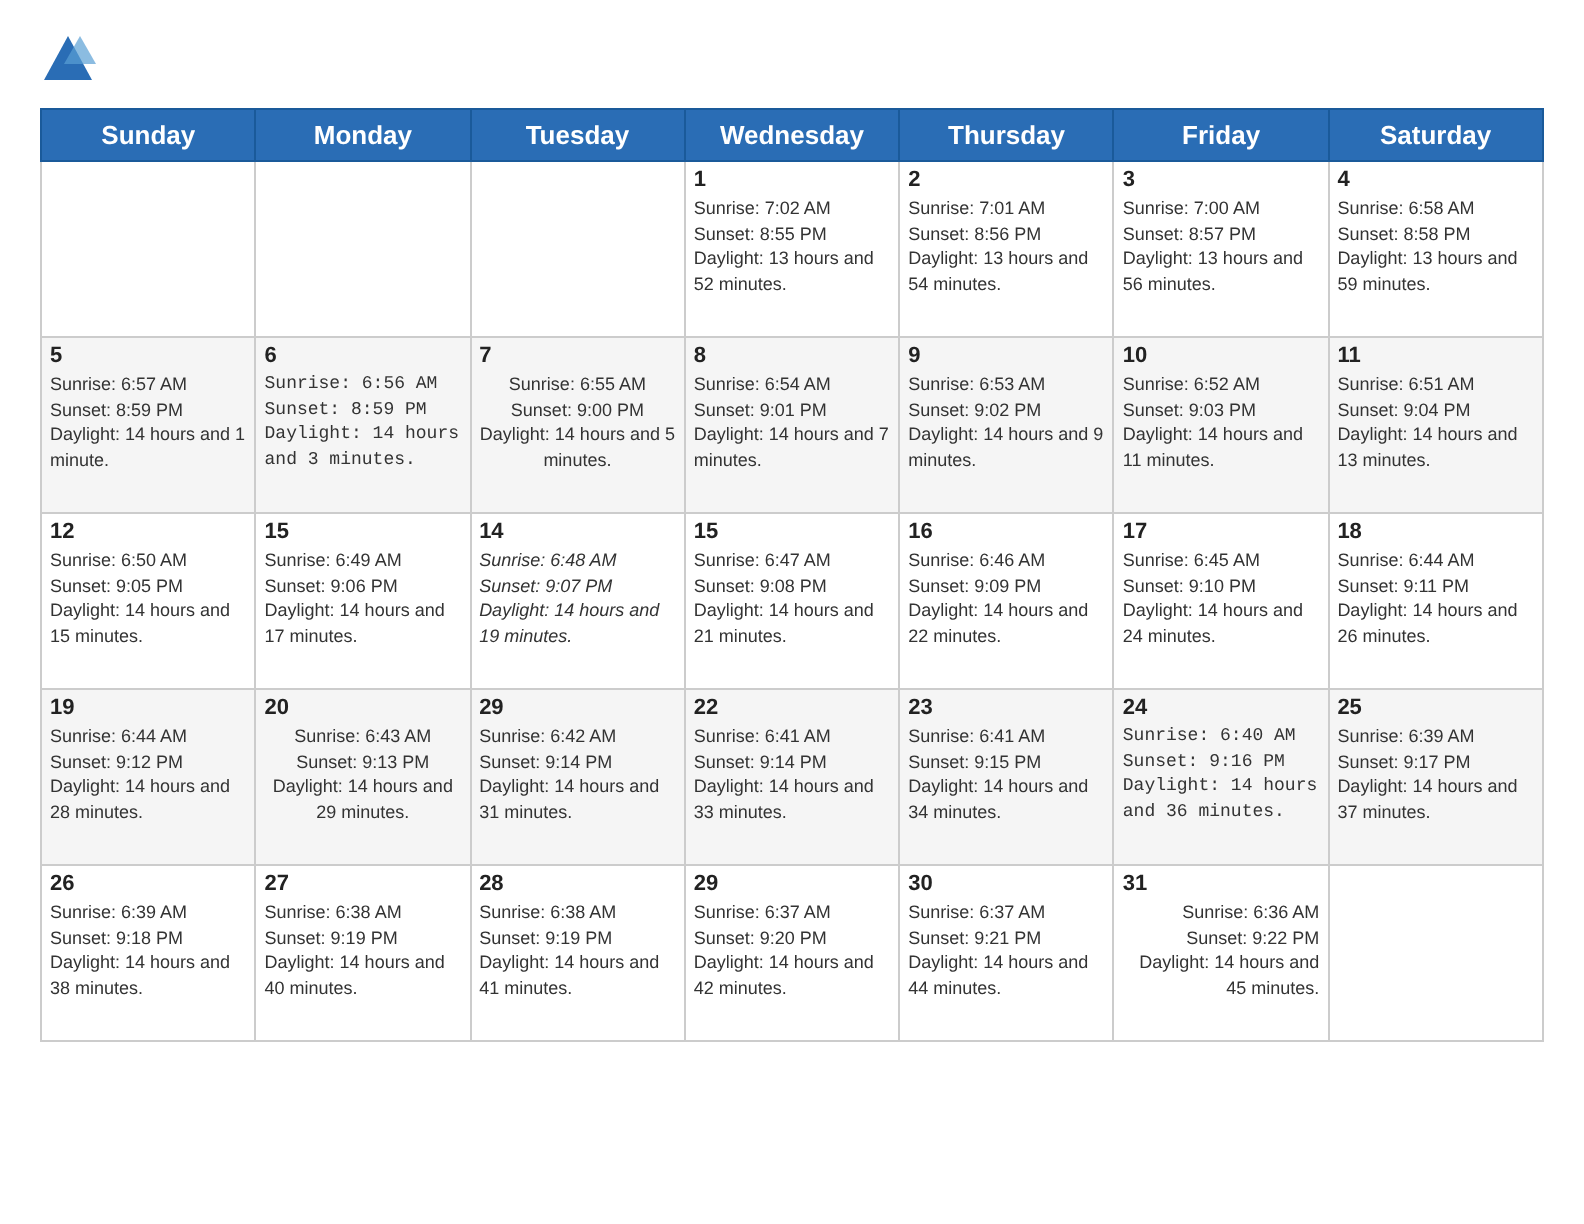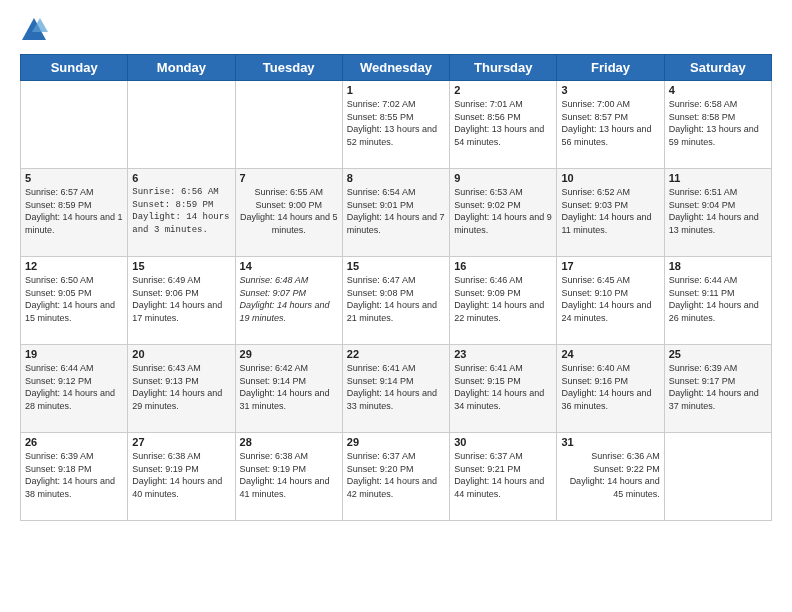--- a/index.html
+++ b/index.html
@@ -256,21 +256,21 @@
         </tr>
         <tr>
           <td>
             <div class="day-number">19</div>
             <div class="day-info" style="white-space: pre-line;">Sunrise: 6:44 AM
 Sunset: 9:12 PM
 Daylight: 14 hours and 28 minutes.</div>
           </td>
           <td>
             <div class="day-number">20</div>
-            <div class="day-info" style="white-space: pre-line;">Sunrise: 6:43 AM
+            <div class="day-info" style="white-space: pre-line; text-align: center;">Sunrise: 6:43 AM
 Sunset: 9:13 PM
 Daylight: 14 hours and 29 minutes.</div>
           </td>
           <td>
             <div class="day-number">29</div>
             <div class="day-info" style="white-space: pre-line;">Sunrise: 6:42 AM
 Sunset: 9:14 PM
 Daylight: 14 hours and 31 minutes.</div>
           </td>
           <td>
@@ -280,21 +280,21 @@
 Daylight: 14 hours and 33 minutes.</div>
           </td>
           <td>
             <div class="day-number">23</div>
             <div class="day-info" style="white-space: pre-line;">Sunrise: 6:41 AM
 Sunset: 9:15 PM
 Daylight: 14 hours and 34 minutes.</div>
           </td>
           <td>
             <div class="day-number">24</div>
-            <div class="day-info" style="white-space: pre-line;">Sunrise: 6:40 AM
+            <div class="day-info" style="white-space: pre-line; font-family: Liberation Mono, monospace;">Sunrise: 6:40 AM
 Sunset: 9:16 PM
 Daylight: 14 hours and 36 minutes.</div>
           </td>
           <td>
             <div class="day-number">25</div>
             <div class="day-info" style="white-space: pre-line;">Sunrise: 6:39 AM
 Sunset: 9:17 PM
 Daylight: 14 hours and 37 minutes.</div>
           </td>
         </tr>

